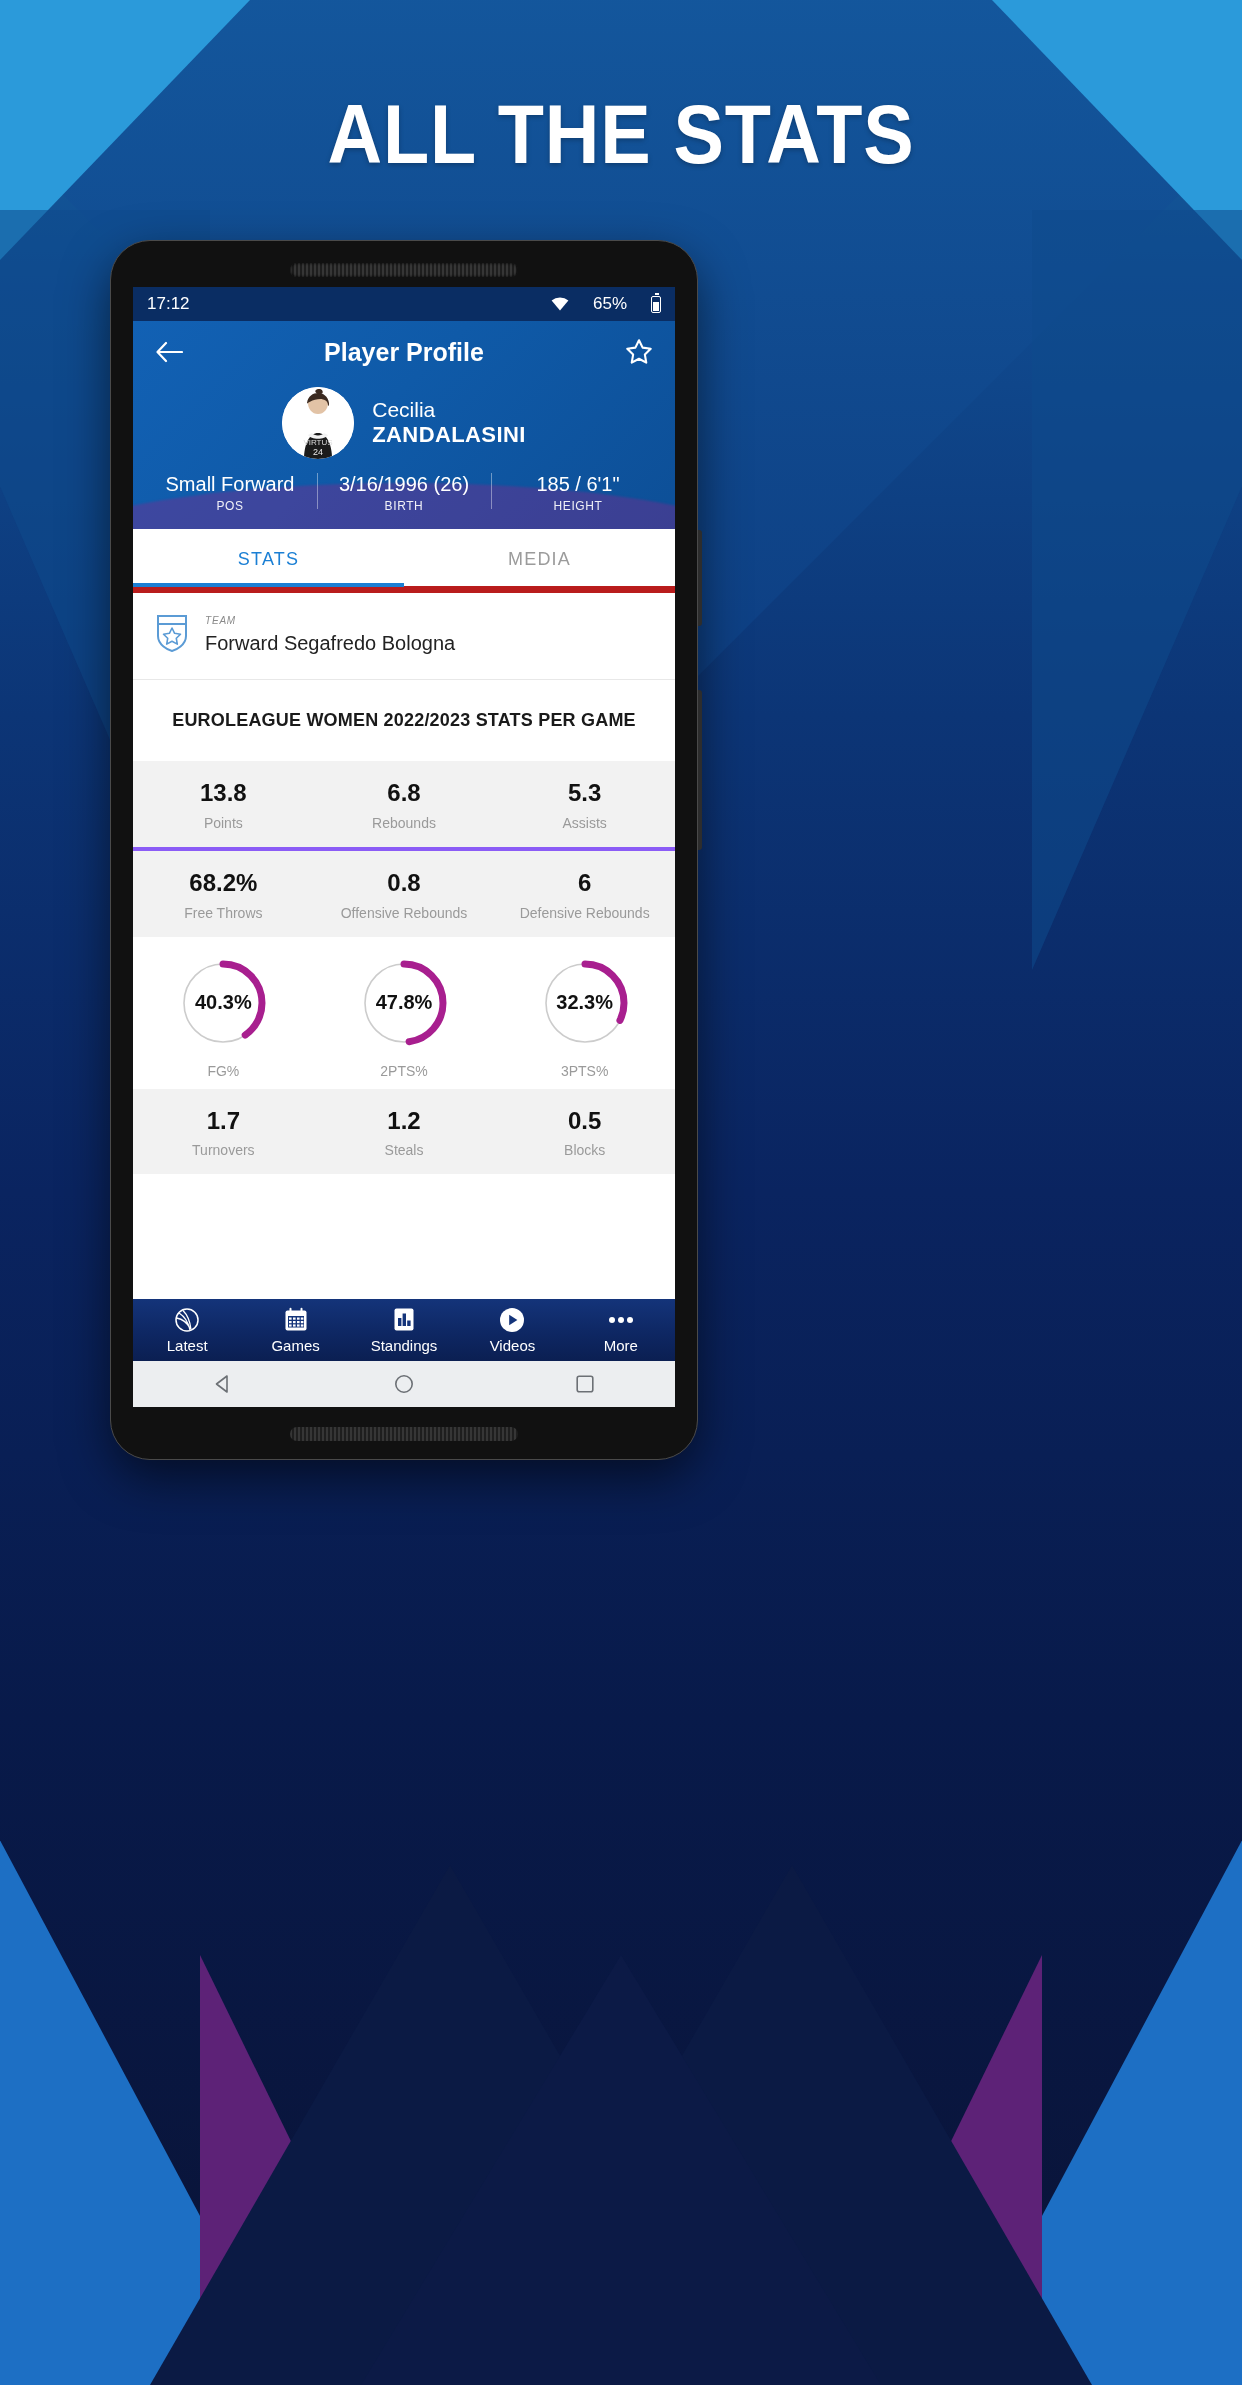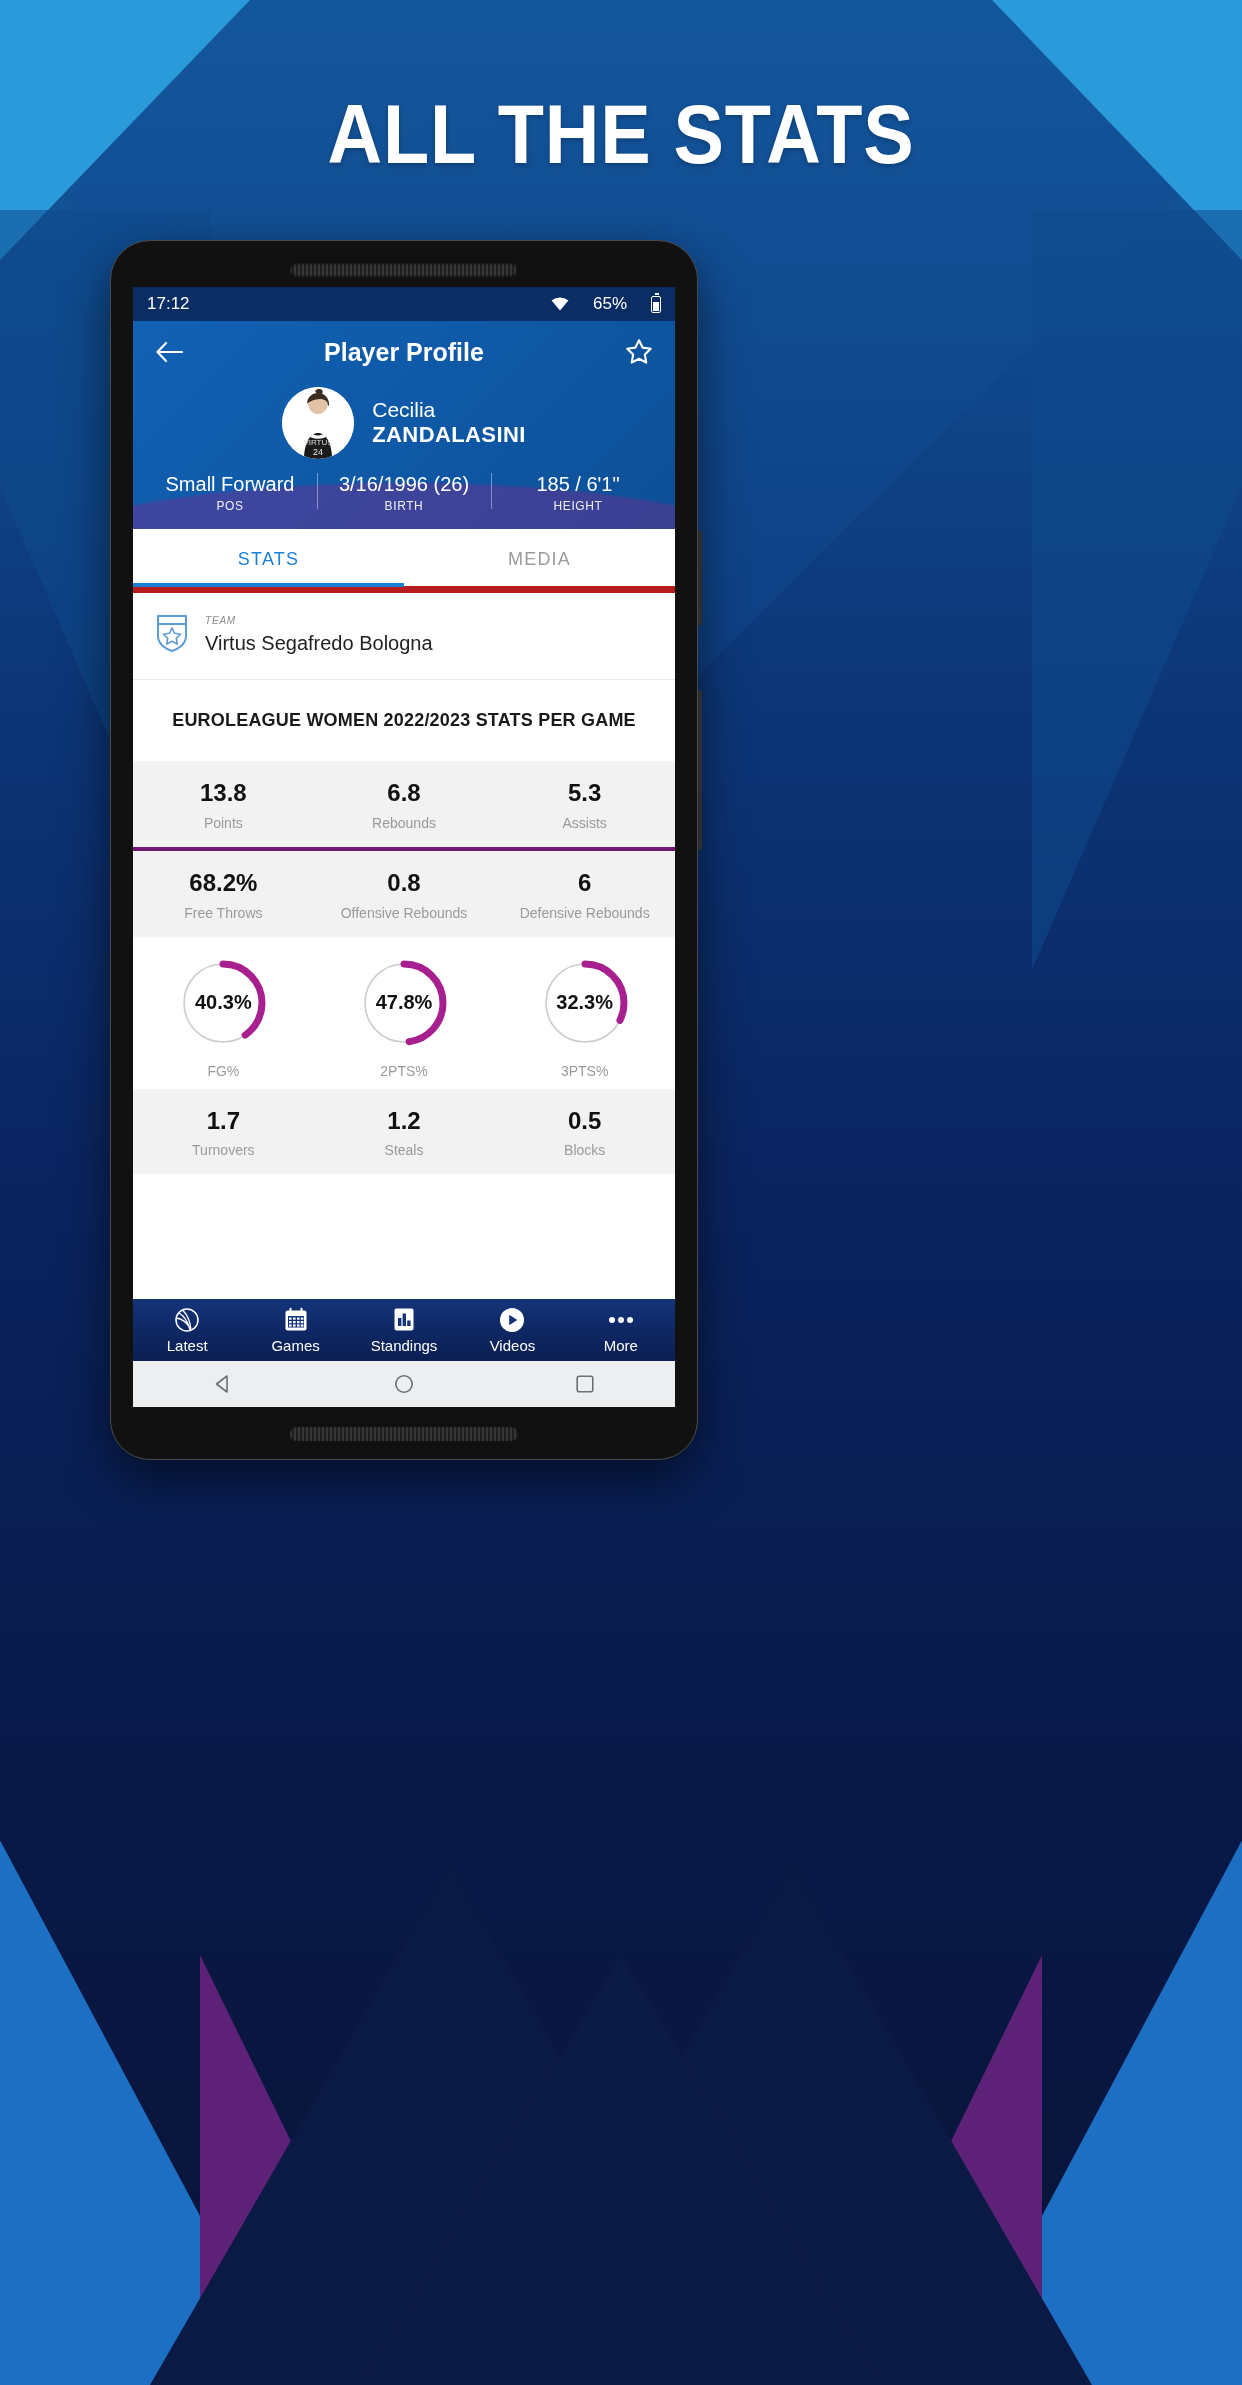--- a/index.html
+++ b/index.html
@@ -257,42 +257,42 @@
         <div id="team-block">
           <div id="team-logo">
             <svg width="34" height="40" viewBox="0 0 34 40">
               <path d="M3 3h28v20c0 9-10 14-14 15C13 37 3 32 3 23z" fill="none" stroke="#5b9bd5" stroke-width="2"></path>
               <line x1="3" y1="11" x2="31" y2="11" stroke="#5b9bd5" stroke-width="2"></line>
               <path d="M17 15l2.6 5.3 5.9.9-4.2 4.1 1 5.8-5.3-2.8-5.3 2.8 1-5.8-4.2-4.1 5.9-.9z" fill="none" stroke="#5b9bd5" stroke-width="1.6" stroke-linejoin="round"></path>
             </svg>
           </div>
           <div>
             <div id="team-label">TEAM</div>
-            <div id="team-name">Virtus Segafredo Bologna</div>
+            <div id="team-name">Forward Segafredo Bologna</div>
           </div>
         </div>
 
         <div id="stats-title">EUROLEAGUE WOMEN 2022/2023 STATS PER GAME</div>
 
         <div class="stat-row shaded">
           <div class="stat-cell">
             <div class="stat-val">13.8</div>
             <div class="stat-lbl">Points</div>
           </div>
           <div class="stat-cell">
             <div class="stat-val">6.8</div>
             <div class="stat-lbl">Rebounds</div>
           </div>
           <div class="stat-cell">
             <div class="stat-val">5.3</div>
             <div class="stat-lbl">Assists</div>
           </div>
         </div>
 
-        <div class="stat-row shaded" style="border-top:4px solid #701a75;">
+        <div class="stat-row shaded" style="border-top:4px solid #8b5cf6;">
           <div class="stat-cell">
             <div class="stat-val">68.2%</div>
             <div class="stat-lbl">Free Throws</div>
           </div>
           <div class="stat-cell">
             <div class="stat-val">0.8</div>
             <div class="stat-lbl">Offensive Rebounds</div>
           </div>
           <div class="stat-cell">
             <div class="stat-val">6</div>

